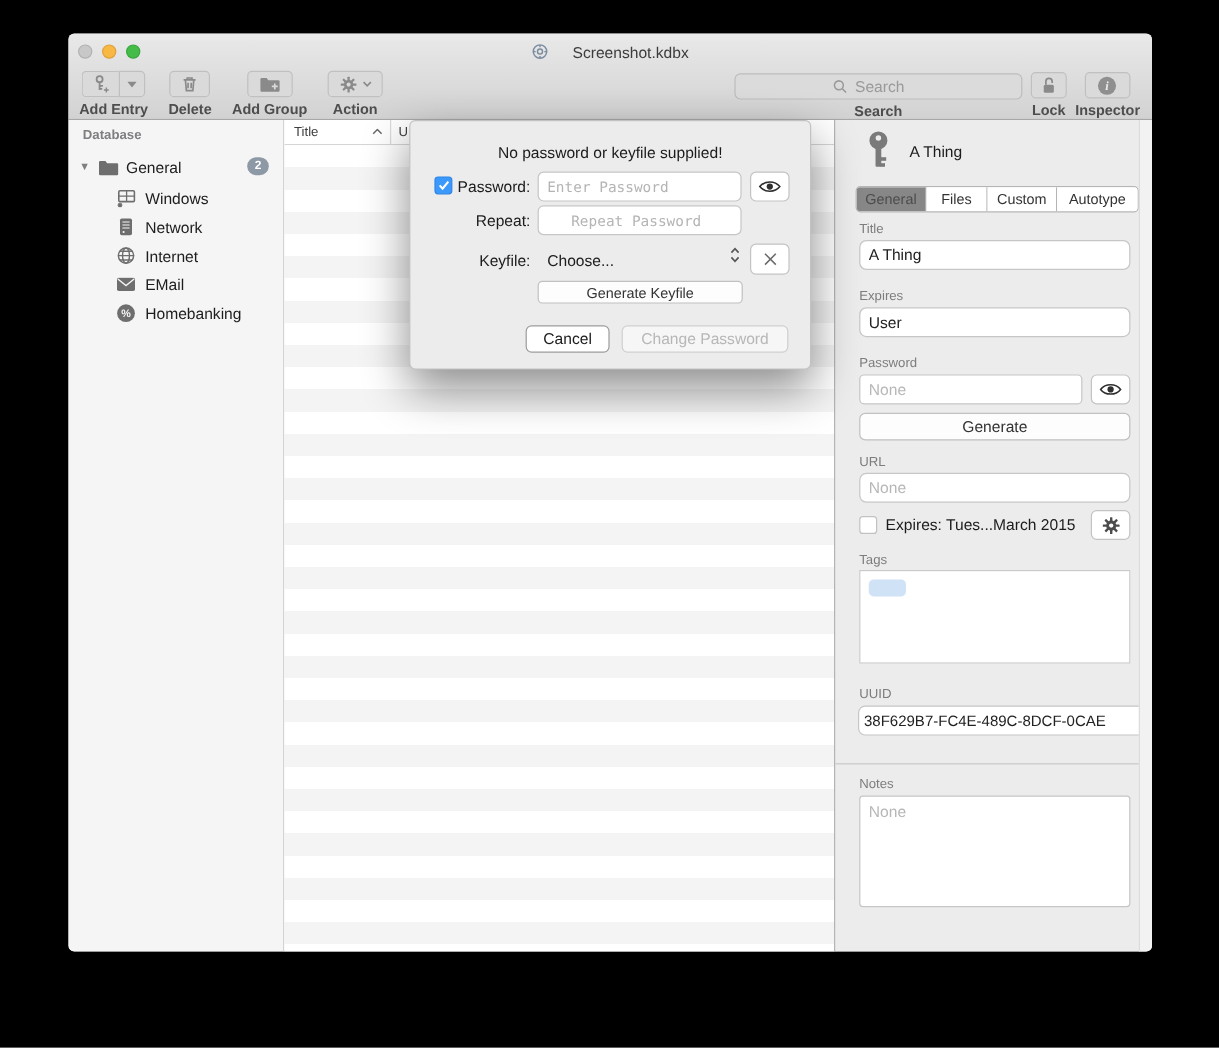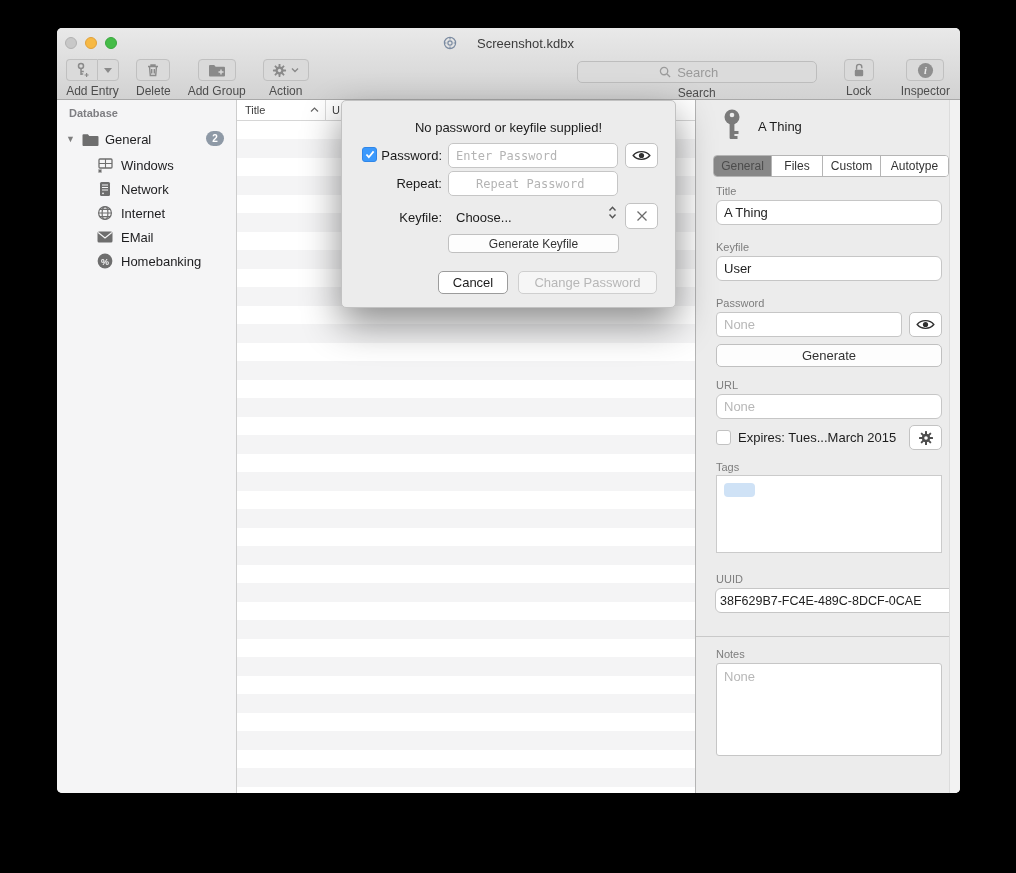--- a/index.html
+++ b/index.html
@@ -19,22 +19,22 @@
   .title-wrap{position:absolute;left:0;top:0;width:100%;height:30px;display:flex;
               align-items:center;justify-content:center;gap:20px;font-size:13px;color:#3c3c3c;}
   .toolbar{position:absolute;left:0;top:30px;width:100%;height:42px;}
   .tb-left{position:absolute;left:9px;top:1px;display:flex;align-items:flex-start;gap:17px;}
   .tb-item{display:flex;flex-direction:column;align-items:center;}
   .tb-btn{height:22px;background:#dadada;border:1px solid #c0c0c0;border-radius:4px;display:flex;
           align-items:center;justify-content:center;padding:0 7px;box-sizing:border-box;}
   .tb-split{display:flex;}
   .tb-split .tb-btn:first-child{border-radius:4px 0 0 4px;border-right:none;}
   .tb-split .tb-btn:last-child{border-radius:0 4px 4px 0;padding:0 6px;}
-  .tb-label{font-size:12px;color:#4d4d4d;margin-top:3px;}
-  .tb-right{position:absolute;right:10px;top:1px;display:flex;align-items:flex-start;gap:27px;}
+  .tb-label{font-size:12px;color:#4d4d4d;margin-top:3px;font-weight:bold;}
+  .tb-right{position:absolute;right:10px;top:1px;display:flex;align-items:center;gap:7px;}
   .search-field{width:238px;height:20px;background:#dbdbdb;border:1px solid #bdbdbd;border-radius:5px;
                 display:flex;align-items:center;justify-content:center;gap:4px;margin-top:2px;}
   .search-field input{border:none;background:transparent;outline:none;width:55px;
                       font-size:13px;color:#444;font-family:"Liberation Sans",sans-serif;}
   .search-field input::placeholder{color:#9a9a9a;}
   
   .content{position:absolute;left:0;top:72px;width:903px;height:693px;display:flex;}
   .sidebar{width:180px;height:100%;background:#f5f5f6;border-right:1px solid #cdcdcd;
            box-sizing:border-box;position:relative;}
   .side-header{position:absolute;left:12px;top:7px;font-size:11px;color:#7e7e82;font-weight:bold;}
@@ -298,21 +298,21 @@
       <div class="seg">
         <div class="seg-item sel" style="width:57px;">General</div>
         <div class="seg-item" style="width:50px;">Files</div>
         <div class="seg-item" style="width:57px;">Custom</div>
         <div class="seg-item" style="width:67px;">Autotype</div>
       </div>
 
       <span class="ins-label" style="top:85px;">Title</span>
       <input class="field" style="position: absolute; left: 20px; top: 100px; width: 226px;" value="A Thing">
 
-      <span class="ins-label" style="top:141px;">Keyfile</span>
+      <span class="ins-label" style="top:141px;">Expires</span>
       <input class="field" style="position: absolute; left: 20px; top: 156px; width: 226px;" value="User">
 
       <span class="ins-label" style="top:197px;">Password</span>
       <input class="field" style="position: absolute; left: 20px; top: 212px; width: 186px; border-radius: 4px;" placeholder="None">
       <div class="sq-btn" style="position:absolute;left:213px;top:212px;width:33px;height:25px;">
         <svg width="19" height="13" viewBox="0 0 24 16">
           <path d="M1.5 8 C6.5 1.5, 17.5 1.5, 22.5 8 C17.5 14.5, 6.5 14.5, 1.5 8 Z" fill="none" stroke="#2f2f2f" stroke-width="1.7"></path>
           <circle cx="12" cy="8" r="3.3" fill="#2f2f2f"></circle>
         </svg>
       </div>

